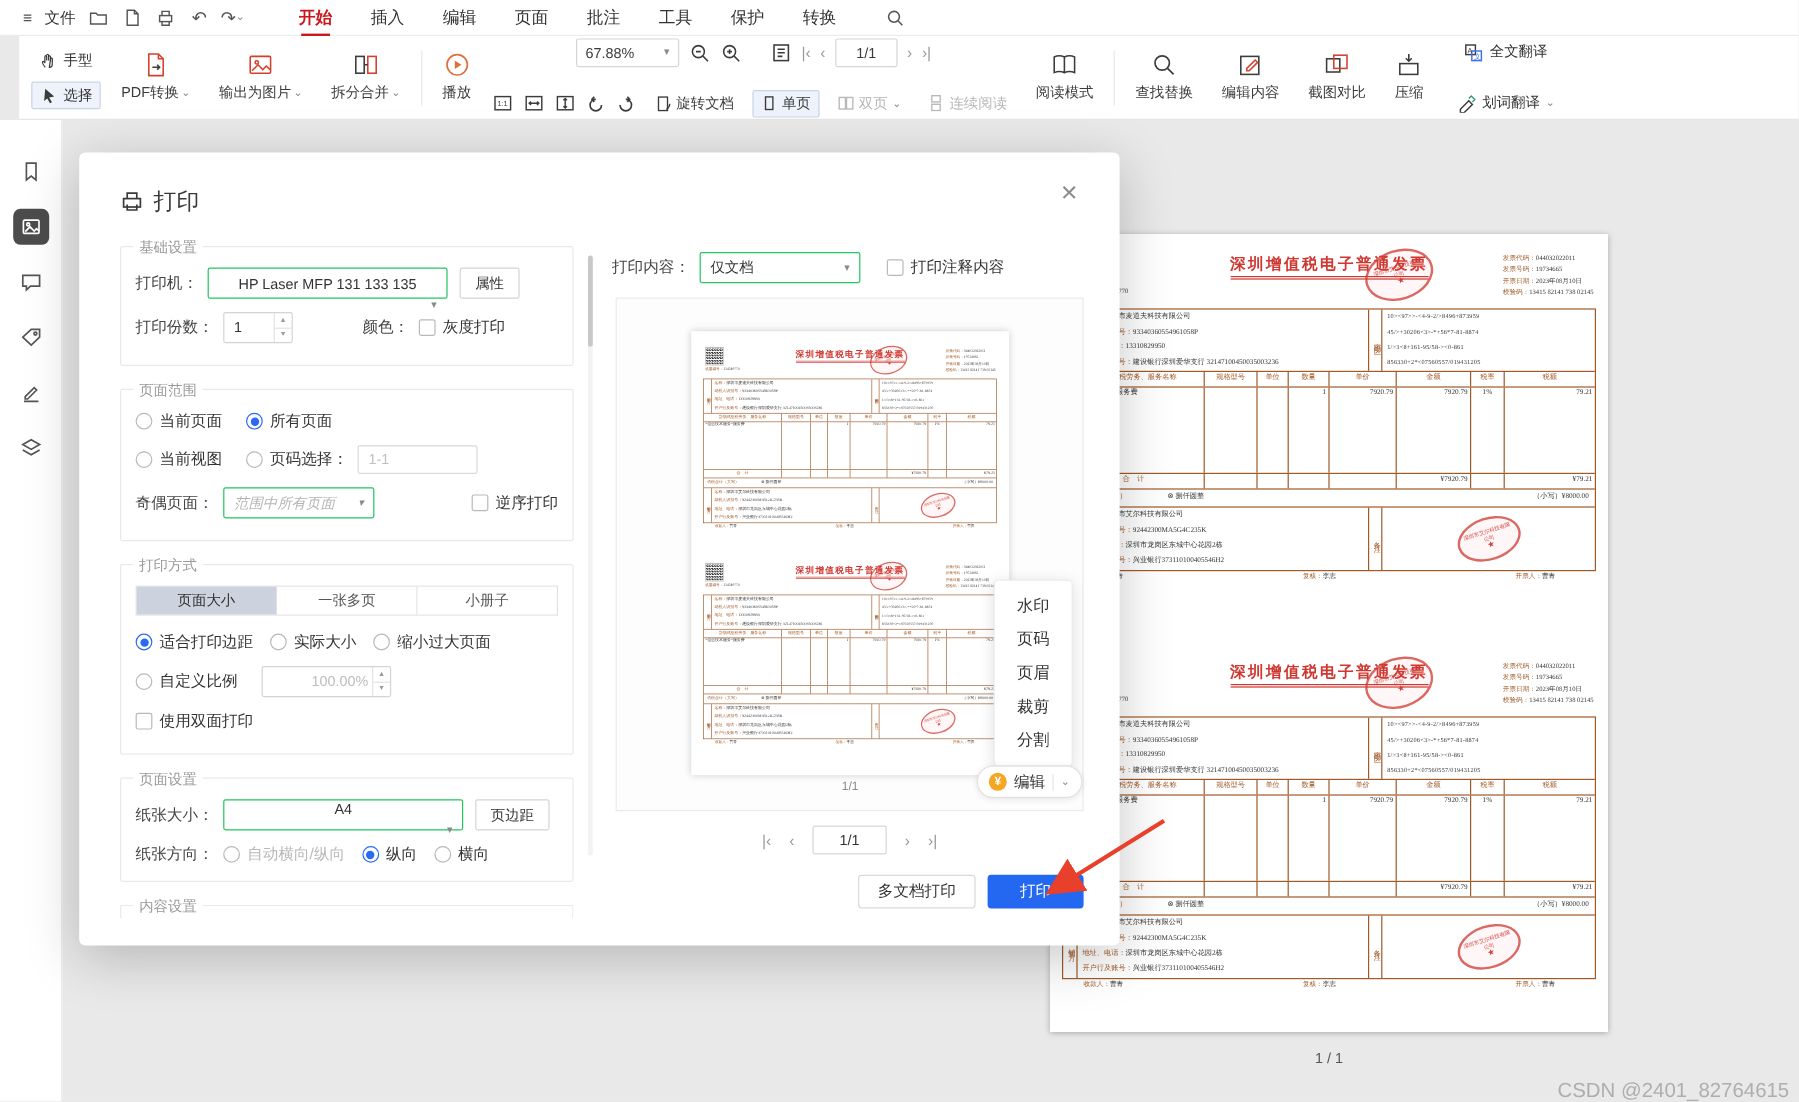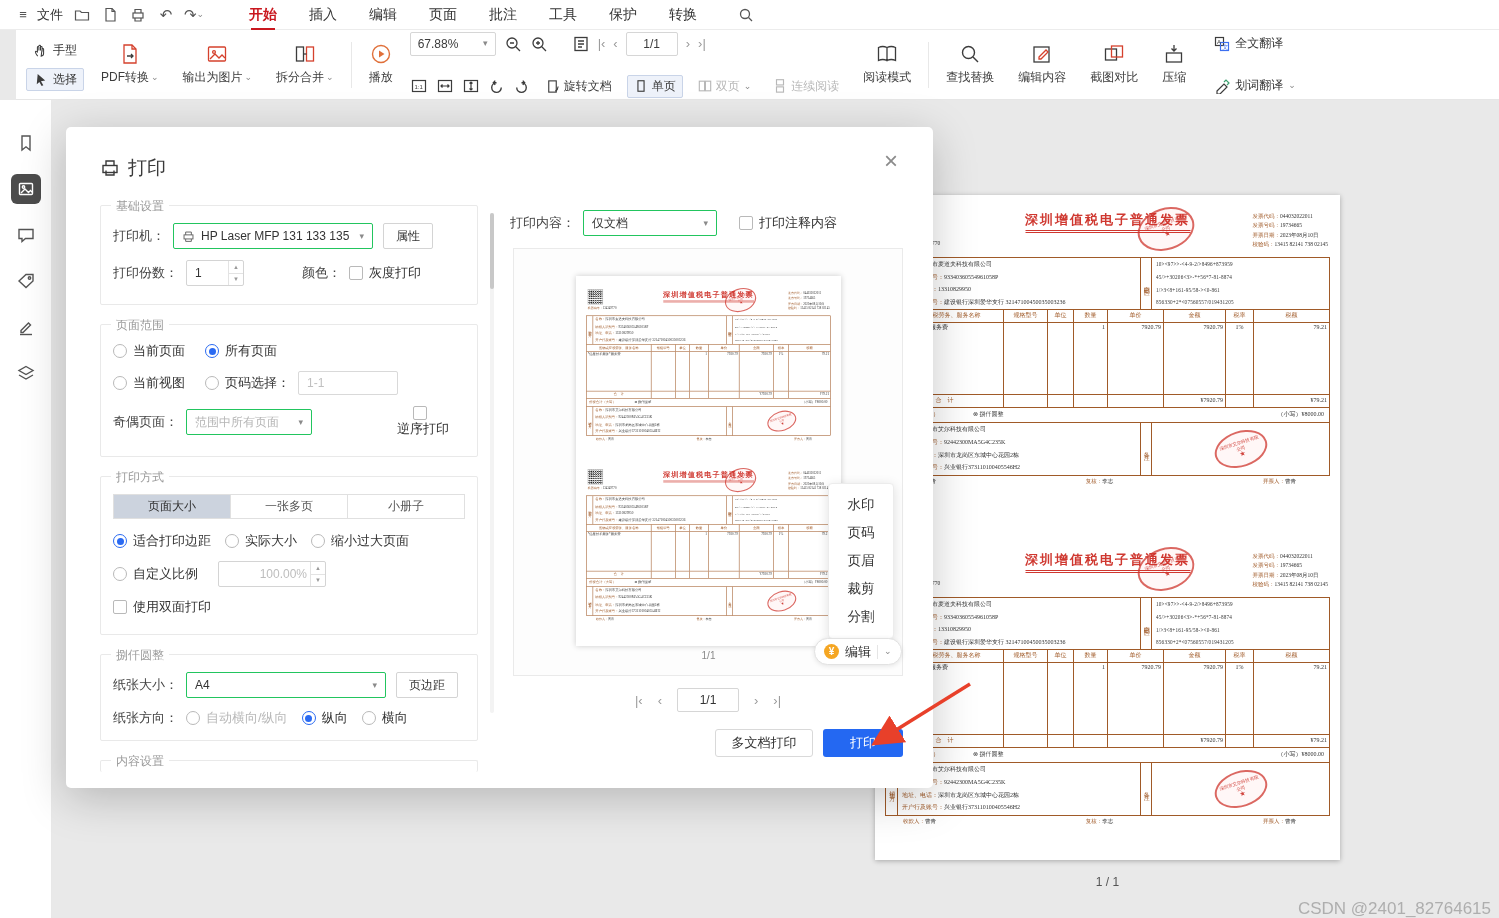--- a/index.html
+++ b/index.html
@@ -19,21 +19,21 @@
 
 
 .toolbar{position:absolute;top:30px;left:16px;right:0;height:70px;background:#fff;border-bottom:1px solid #e6e6e6;display:flex;align-items:center;padding:0 10px;gap:10px;z-index:6;}
 .vdiv{width:1px;height:46px;background:#e8e8e8;flex:none;}
 .tb-stack{display:flex;flex-direction:column;gap:6px;}
 .tb-mini{display:flex;align-items:center;gap:5px;font-size:12px;color:#333;padding:2px 6px;border:1px solid transparent;}
 .tb-mini.sel{border:1px solid #c9d4e8;background:#eef2fa;border-radius:2px;}
 .bigbtn{display:flex;flex-direction:column;align-items:center;justify-content:center;gap:4px;font-size:12px;color:#3c3c3c;padding:0 7px;white-space:nowrap;}
 .bigbtn .lblrow{display:flex;align-items:center;gap:2px;}
 .chev{color:#8a8a8a;font-size:9px;line-height:1;}
-.tb-duo{display:flex;flex-direction:column;gap:19px;}
+.tb-duo{display:flex;flex-direction:column;gap:19px;align-items:center;}
 .tb-row{display:flex;align-items:center;gap:8px;font-size:12px;color:#3c3c3c;}
 .zoom-dd{width:86px;height:24px;border:1px solid #d6d6d6;border-radius:2px;display:flex;align-items:center;padding:0 7px;font-size:12px;gap:4px;background:#fff;}
 .zoom-dd .chev{margin-left:auto;}
 .pagebox{width:52px;height:24px;border:1px solid #d6d6d6;border-radius:2px;display:flex;align-items:center;justify-content:center;font-size:12px;background:#fff;}
 .navg{color:#9a9a9a;font-size:13px;}
 .pill{display:flex;align-items:center;gap:4px;font-size:12px;padding:2px 6px;border:1px solid transparent;white-space:nowrap;}
 .pill.sel{border:1px solid #c9d4e8;background:#eef2fa;border-radius:2px;}
 .dim{color:#b8b8b8;}
 .dim svg{stroke:#b8b8b8;}
 
@@ -98,24 +98,24 @@
 .dialog{position:absolute;left:66px;top:127px;width:867px;height:661px;background:#fff;border-radius:5px;box-shadow:0 10px 45px rgba(0,0,0,.22);z-index:20;}
 .dlg-title{position:absolute;left:34px;top:28px;display:flex;align-items:center;gap:8px;font-size:19px;color:#3a3a3a;}
 .dlg-close{position:absolute;right:28px;top:20px;font-size:24px;color:#8b8b8b;width:28px;height:28px;display:flex;align-items:center;justify-content:center;}
 .settings{position:absolute;left:34px;top:78px;width:378px;}
 .sec{border:1px solid #e9e9e9;border-radius:2px;position:relative;padding:17px 12px 7px;margin-bottom:19px;}
 .sec-label{position:absolute;top:-8px;left:10px;background:#fff;padding:0 5px;font-size:12px;color:#9a9a9a;text-align:center;}
 .row{display:flex;align-items:center;margin-bottom:11px;font-size:13px;}
 .lbl{color:#444;margin-right:8px;white-space:nowrap;}
 .dd{height:26px;border:1px solid #22c55e;border-radius:2px;display:flex;align-items:center;padding:0 8px;gap:6px;background:#fff;font-size:12px;color:#333;}
 .dd .chev{margin-left:auto;}
-.dd.w200{width:200px;}
+.dd.w200{width:200px;flex-direction:column;}
 .dd.w118{width:126px;}
 .dd.w134{width:134px;}
-.dd.gray{color:#b5b5b5;}
+.dd.gray{color:#b5b5b5;font-style:italic;}
 .btn{height:26px;border:1px solid #d4d4d4;border-radius:2px;background:#fff;padding:0 12px;font-size:12px;display:flex;align-items:center;margin-left:10px;color:#333;}
 .spin{width:58px;height:26px;border:1px solid #d4d4d4;border-radius:2px;position:relative;display:flex;align-items:center;padding:0 18px 0 8px;font-size:12px;background:#fff;}
 .spin.gray{color:#bdbdbd;}
 .spin.w108{width:108px;justify-content:flex-end;}
 .arrows{position:absolute;right:0;top:0;bottom:0;width:15px;border-left:1px solid #e3e3e3;display:flex;flex-direction:column;}
 .arrows i{flex:1;display:flex;align-items:center;justify-content:center;font-style:normal;font-size:6px;color:#9a9a9a;}
 .arrows i:first-child{border-bottom:1px solid #e3e3e3;}
 .opt{display:flex;align-items:center;margin-right:20px;white-space:nowrap;}
 .radio{width:14px;height:14px;border-radius:50%;border:1px solid #b9b9b9;background:#fff;margin-right:6px;position:relative;flex:none;}
 .radio.on{border-color:#2a6af2;}
@@ -701,21 +701,21 @@
             <span>页码选择：</span>
           </span>
         <div class="ipt">1-1</div>
       </div>
       <div class="row">
         <span class="lbl">奇偶页面：</span>
         <div class="dd w118 gray">
           <span>范围中所有页面</span>
           <span class="chev">▾</span>
         </div>
-        <span class="opt ml-auto" style="margin-right:16px;flex-direction:column;">
+        <span class="opt ml-auto" style="margin-right:0;">
             <span class="chk"></span>
             <span>逆序打印</span>
           </span>
       </div>
     </div>
 
     <div class="sec">
       <div class="sec-label">打印方式</div>
       <div class="tabbar">
         <div class="t active">页面大小</div>
@@ -751,21 +751,21 @@
       </div>
       <div class="row">
         <span class="opt">
             <span class="chk"></span>
             <span>使用双面打印</span>
           </span>
       </div>
     </div>
 
     <div class="sec">
-      <div class="sec-label">捌仟圆整</div>
+      <div class="sec-label">页面设置</div>
       <div class="row">
         <span class="lbl">纸张大小：</span>
         <div class="dd w200">
           <span>A4</span>
           <span class="chev">▾</span>
         </div>
         <div class="btn">页边距</div>
       </div>
       <div class="row" style="margin-bottom:6px;">
         <span class="lbl">纸张方向：</span>

